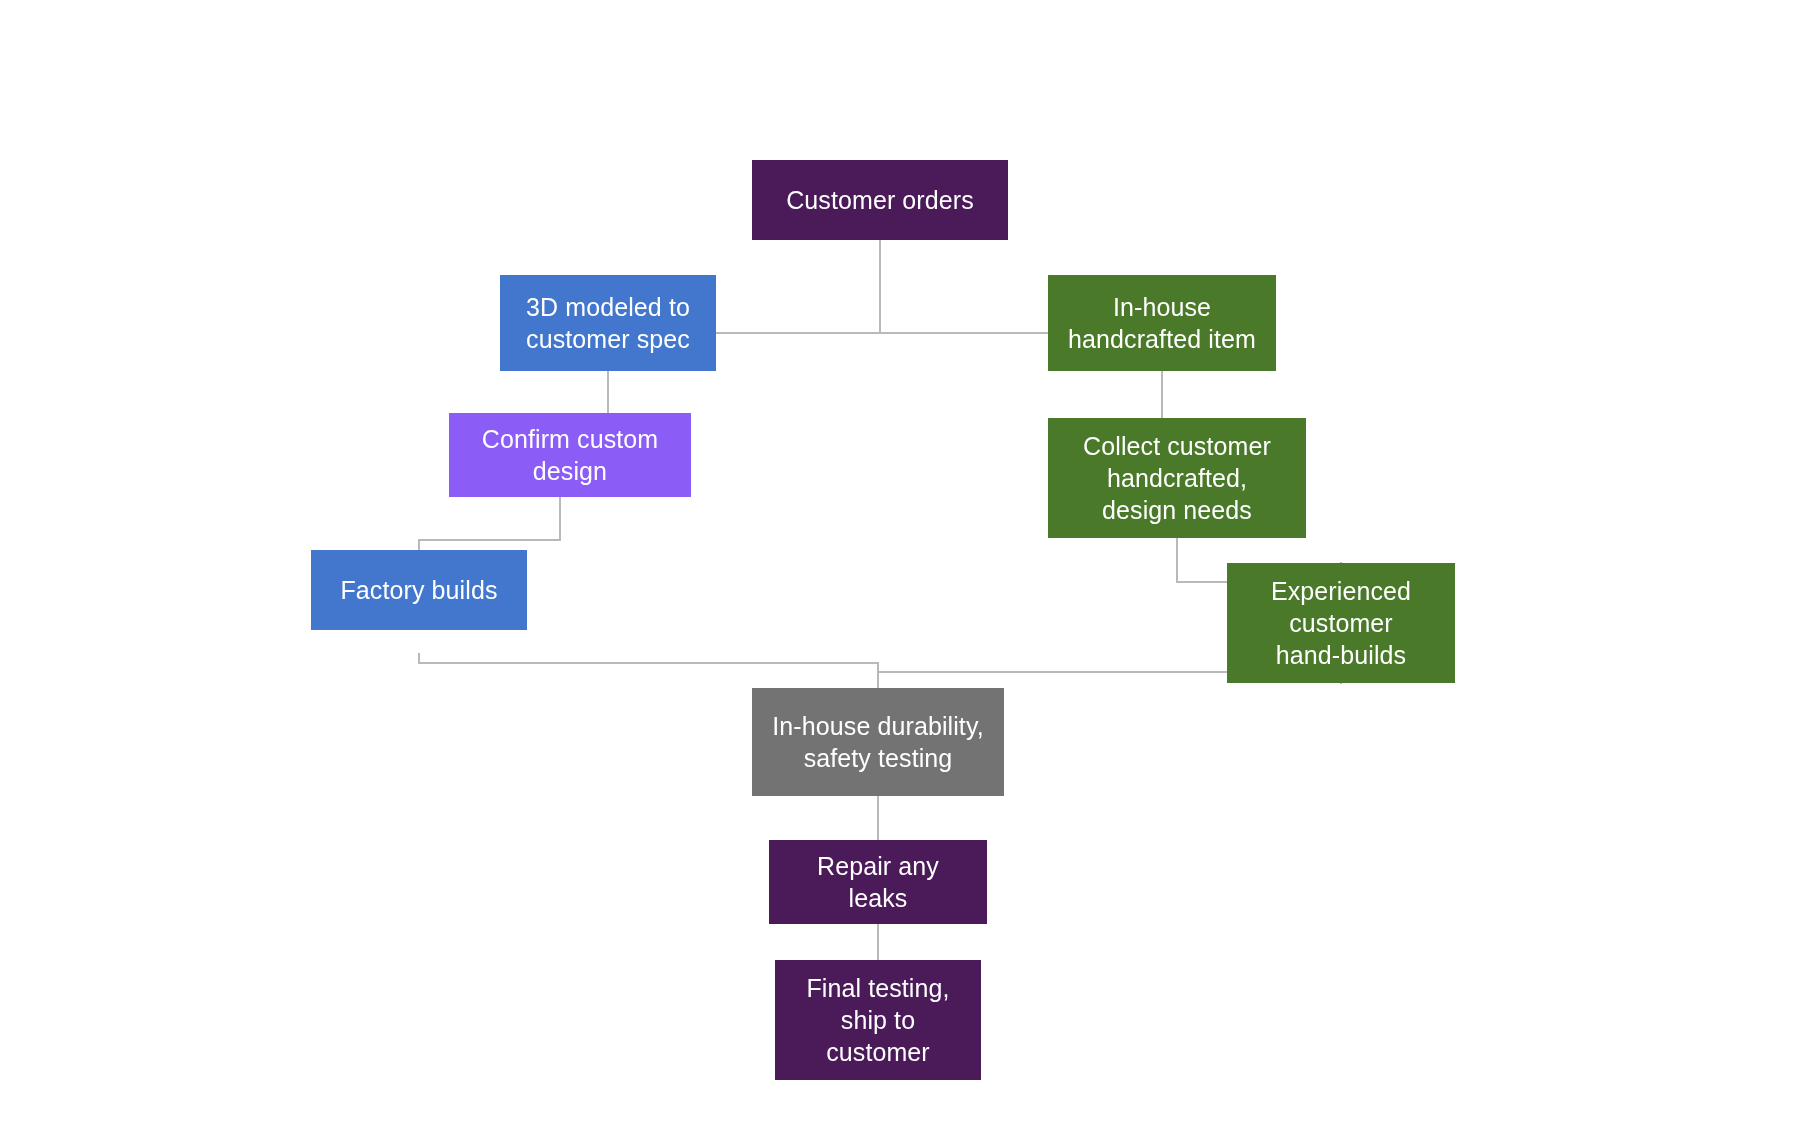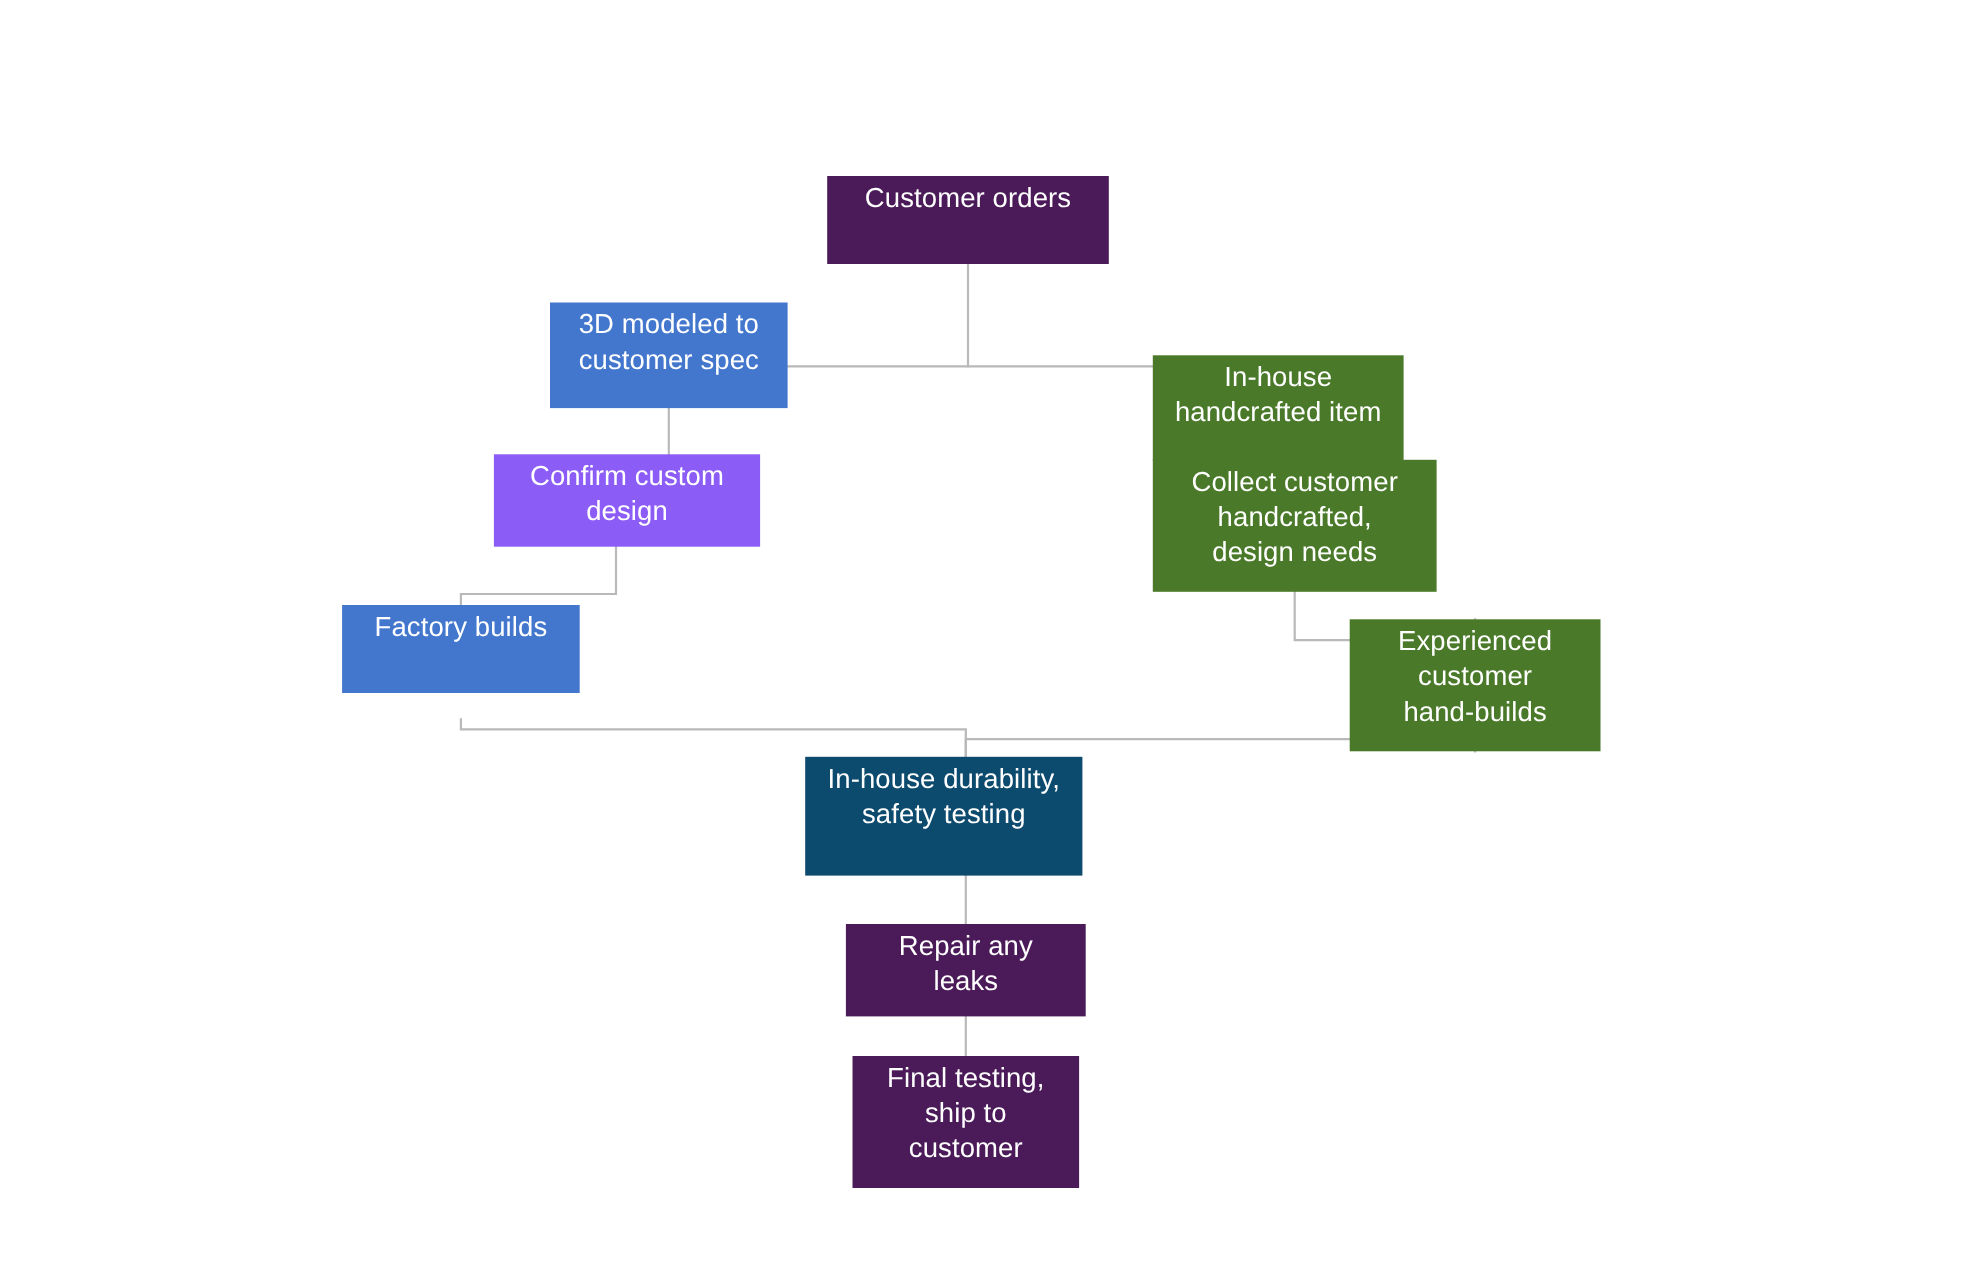--- a/index.html
+++ b/index.html
@@ -22,21 +22,21 @@
     left: 0;
     top: 0;
     width: 1796px;
     height: 1148px;
     pointer-events: none;
   }
   .node {
     position: absolute;
     box-sizing: border-box;
     display: flex;
-    align-items: flex-start;
+    align-items: center;
     justify-content: center;
     text-align: center;
     color: #ffffff;
     font-size: 25px;
     line-height: 32px;
     letter-spacing: 0.1px;
     padding: 4px 10px;
     white-space: pre-line;
     font-family: "Liberation Sans", sans-serif;
   }
@@ -62,37 +62,37 @@
         <path d="M 878,796 L 878,840"></path>
         <path d="M 878,924 L 878,960"></path>
       </g>
   </svg>
 
   <div class="node purple" style="left: 752px; top: 160px; width: 256px; height: 80px; background: rgb(75, 26, 89);"><span>Customer orders</span></div>
 
   <div class="node blue" style="left: 500px; top: 275px; width: 216px; height: 96px; background: rgb(66, 119, 205);"><span>3D modeled to
 customer spec</span></div>
 
-  <div class="node green" style="left: 1048px; top: 275px; width: 228px; height: 96px; background: rgb(74, 122, 41); margin-top: 48px;"><span>In-house
+  <div class="node green" style="left: 1048px; top: 275px; width: 228px; height: 96px; background: rgb(74, 122, 41);"><span>In-house
 handcrafted item</span></div>
 
   <div class="node blue" style="left: 449px; top: 413px; width: 242px; height: 84px; background: #8b5cf6;"><span>Confirm custom
 design</span></div>
 
   <div class="node green" style="left: 1048px; top: 418px; width: 258px; height: 120px; background: rgb(74, 122, 41);"><span>Collect customer
 handcrafted,
 design needs</span></div>
 
   <div class="node blue" style="left: 311px; top: 550px; width: 216px; height: 80px; background: rgb(66, 119, 205);"><span>Factory builds</span></div>
 
   <div class="node green" style="left: 1227px; top: 563px; width: 228px; height: 120px; background: rgb(74, 122, 41);"><span>Experienced
 customer
 hand-builds</span></div>
 
-  <div class="node purple" style="left: 732px; top: 688px; width: 252px; height: 108px; background: #0c4a6e;"><span>In-house durability,
+  <div class="node purple" style="left: 752px; top: 688px; width: 252px; height: 108px; background: #737373;"><span>In-house durability,
 safety testing</span></div>
 
   <div class="node purple" style="left: 775px; top: 960px; width: 206px; height: 120px; background: rgb(75, 26, 89);"><span>Final testing,
 ship to
 customer</span></div>
 
   <div class="node purple" style="left: 769px; top: 840px; width: 218px; height: 84px; background: rgb(75, 26, 89);"><span>Repair any
 leaks</span></div>
 
 </div>

